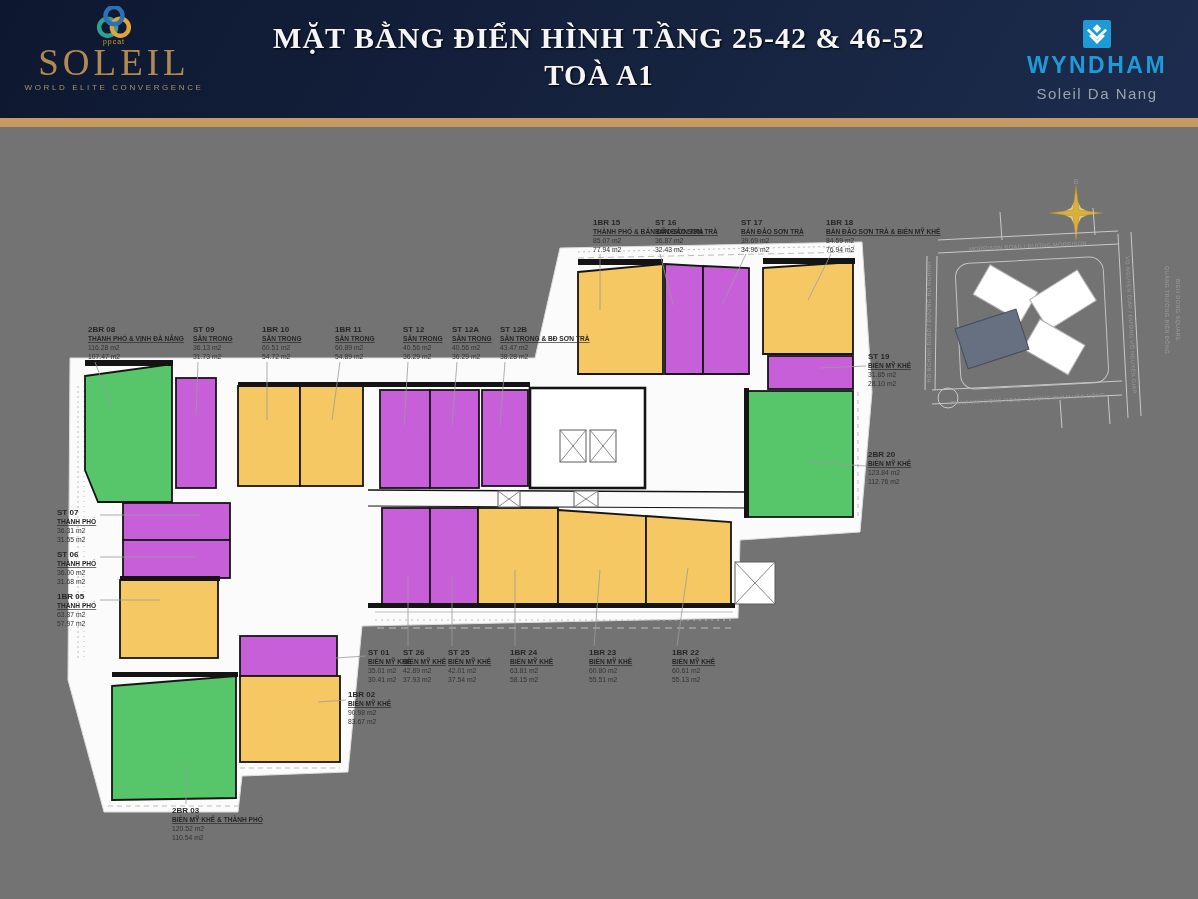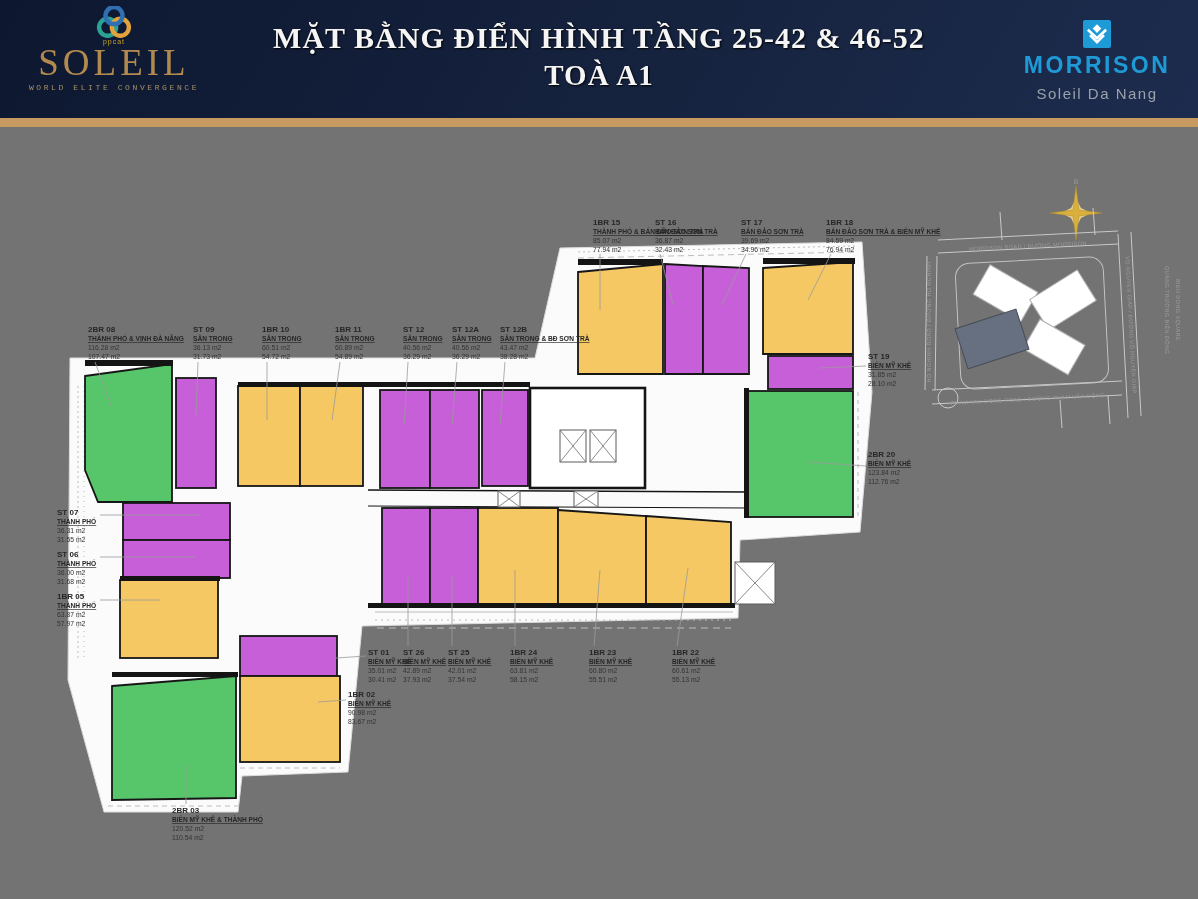--- a/index.html
+++ b/index.html
@@ -7,21 +7,21 @@
         font-family:"Liberation Sans",sans-serif;}
   
   .header{position:absolute;left:0;top:0;width:1198px;height:118px;
           background:linear-gradient(120deg,#0d1730 0%,#16233f 55%,#1d2c4e 100%);z-index:5;}
   .goldbar{position:absolute;left:0;top:118px;width:1198px;height:9px;background:#c79a62;z-index:5;}
   .brand{position:absolute;left:14px;top:6px;width:200px;text-align:center;color:#b28a50;}
   .brand .mark{display:block;margin:0 auto;}
   .mark-sub{font-size:7px;letter-spacing:1px;color:#c9a227;margin-top:-2px;}
   .brand-name{font-family:"Liberation Serif",serif;font-size:37px;line-height:36px;
               letter-spacing:4px;color:#b28a50;}
-  .brand-tag{font-family:Liberation Mono, monospace;font-size:8px;letter-spacing:2.6px;color:#a89266;margin-top:2px;}
+  .brand-tag{font-family:Liberation Sans, sans-serif;font-size:8px;letter-spacing:2.6px;color:#a89266;margin-top:2px;}
   .title{position:absolute;left:50%;top:20px;transform:translateX(-50%);width:820px;
          text-align:center;color:#f5f5f5;font-family:Liberation Serif, serif;font-weight:bold;}
   .title .t1{font-size:30px;letter-spacing:1px;line-height:36px;text-shadow:1px 1px 2px #000;}
   .title .t2{font-size:29px;letter-spacing:1px;line-height:38px;text-shadow:1px 1px 2px #000;}
   .partner{position:absolute;right:16px;top:20px;width:170px;text-align:center;}
   .wicon{display:block;margin:0 auto 4px auto;width:28px;height:28px;background:#1e9bd7;border-radius:2px;}
   .wname{font-size:23px;font-weight:bold;letter-spacing:2.5px;color:#1e9bd7;}
   .wsub{font-size:15px;letter-spacing:1.5px;color:#9aa2ab;margin-top:6px;}
   
   svg.plan{position:absolute;left:0;top:0;}
@@ -62,21 +62,21 @@
     <div class="title">
       <div class="t1">MẶT BẰNG ĐIỂN HÌNH TẦNG 25-42 &amp; 46-52</div>
       <div class="t2">TOÀ A1</div>
     </div>
     <div class="partner">
       <svg class="wicon" viewBox="0 0 26 26">
         <path d="M13 4 l4 4 -4 4 -4 -4 Z" fill="#ffffff"></path>
         <path d="M4.5 9 L13 17 L21.5 9" stroke="#ffffff" stroke-width="2.4" fill="none"></path>
         <path d="M6.5 14 L13 20.5 L19.5 14" stroke="#ffffff" stroke-width="2.4" fill="none"></path>
       </svg>
-      <div class="wname">MORRISON</div>
+      <div class="wname">WYNDHAM</div>
       <div class="wsub">Soleil Da Nang</div>
     </div>
   </div>
   <div class="goldbar"></div>
 
   <svg class="plan" width="1198" height="899" viewBox="0 0 1198 899">
 
     <polygon points="70,358 535,358 560,248 862,242 872,392 860,532 740,540 738,618 362,626 348,772 242,776 238,812 104,812 68,680" fill="#fbfbfb" stroke="#dcdcdc" stroke-width="1"></polygon>
 
     <g>

